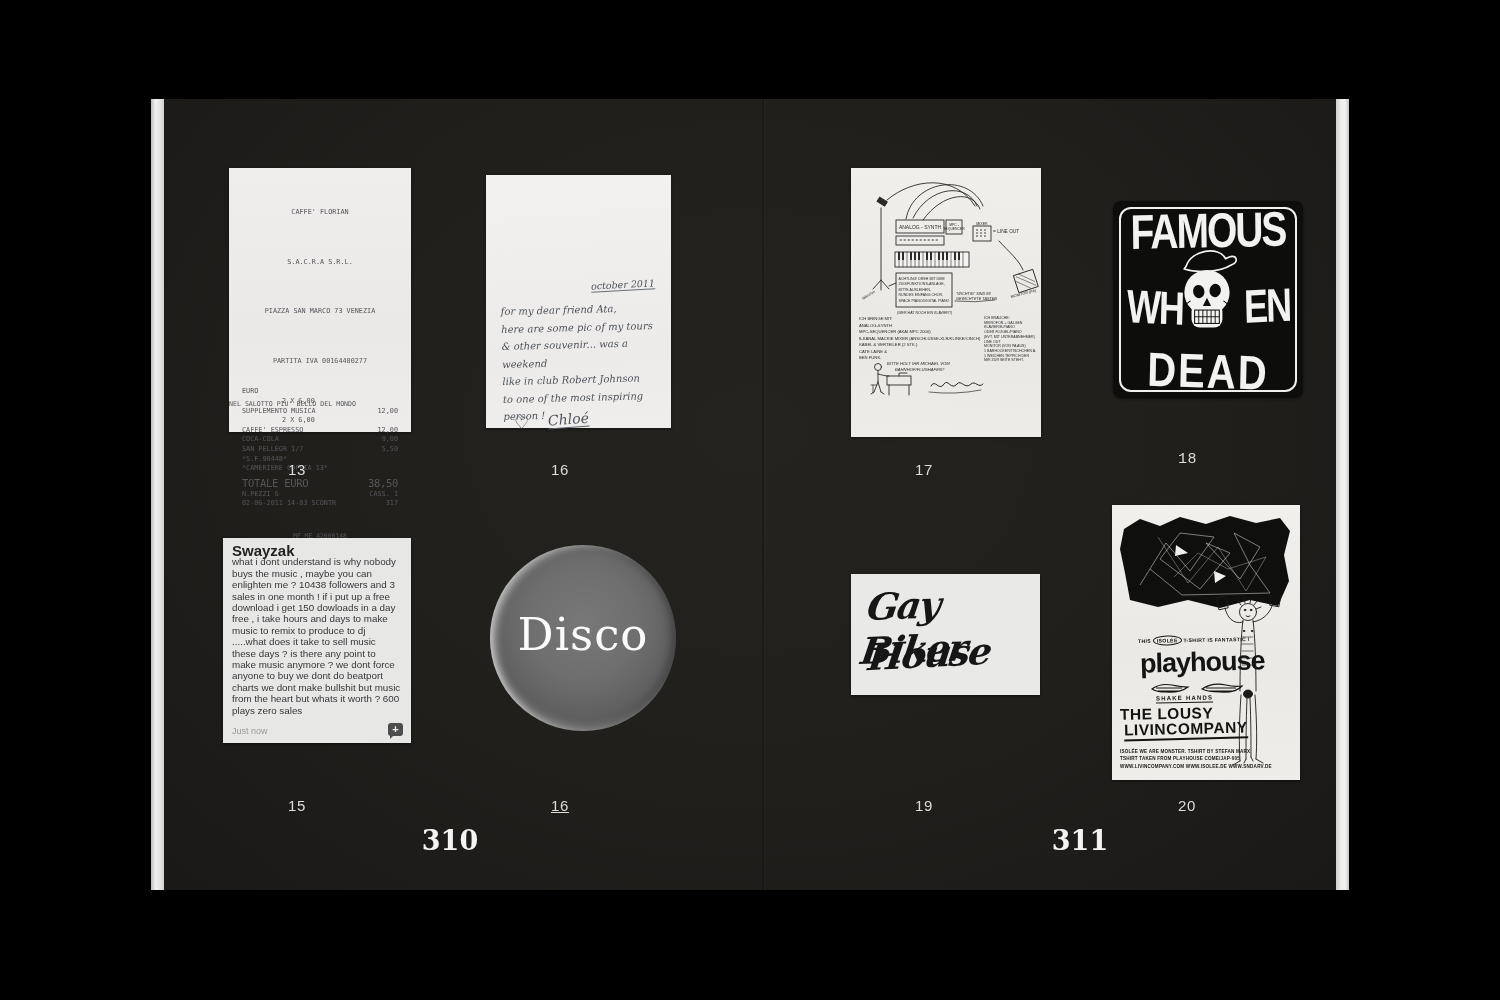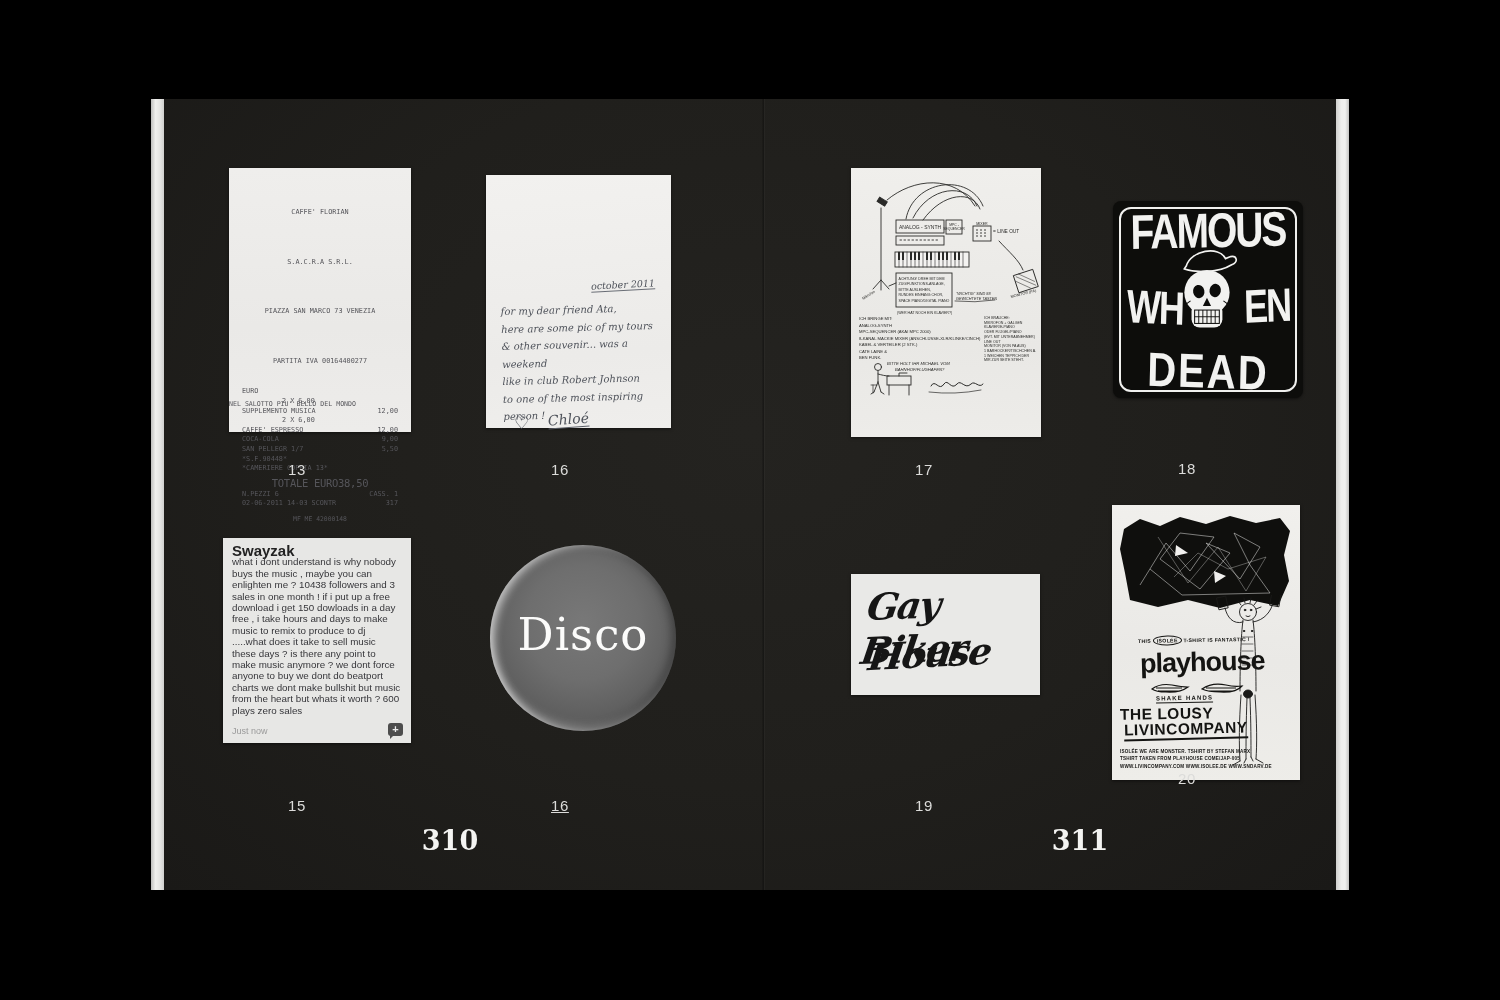--- a/index.html
+++ b/index.html
@@ -17,22 +17,22 @@
   .pagenum{position:absolute;width:120px;text-align:center;font-family:"DejaVu Serif",serif;
     font-weight:bold;font-size:27px;color:#f4f4f2;}
 
   
   .receipt{left:65px;top:69px;width:182px;height:264px;background:linear-gradient(180deg,#efeeec,#eae9e7 60%,#edecea);
     font-family:"DejaVu Sans Mono",monospace;color:#55555a;font-size:6.8px;line-height:9.6px;padding:0 13px;box-sizing:border-box;}
   .receipt .hdr{text-align:center;margin-top:40px;}
   .receipt .cur{text-align:left;margin-top:21px;}
   .receipt .row{display:flex;justify-content:space-between;}
   .receipt .row.ind{justify-content:flex-start;padding-left:40px;}
-  .receipt .tot{display:flex;justify-content:center;font-size:10.5px;line-height:13px;margin-top:3px;letter-spacing:-.3px;}
-  .receipt .mf{text-align:center;margin-top:6px;font-size:6.4px;}
+  .receipt .tot{display:flex;justify-content:space-between;font-size:10.5px;line-height:13px;margin-top:3px;letter-spacing:-.3px;}
+  .receipt .mf{text-align:center;margin-top:23px;font-size:6.4px;}
   .receipt .foot{position:absolute;left:0;right:0;bottom:22px;text-align:left;font-size:6.6px;}
 
   
   .note{left:322px;top:76px;width:185px;height:253px;background:linear-gradient(175deg,#f2f1ef,#ecebe9 70%,#efeeec);
     font-family:"DejaVu Serif",serif;font-style:italic;color:#4e525a;font-size:10px;}
   .note .date{position:absolute;right:16px;top:104px;font-size:9.5px;border-bottom:1px solid #6a6e76;transform:rotate(-3deg);}
   .note .body{position:absolute;left:16px;top:126px;width:160px;line-height:17.5px;transform:rotate(-1.5deg);}
   .note .sig{position:absolute;left:62px;top:236px;font-size:14px;transform:rotate(-4deg);border-bottom:1px solid #5a5e66;}
   .note .heart{position:absolute;left:28px;top:238px;font-size:17px;font-style:normal;}
 
@@ -349,22 +349,22 @@
           <ellipse cx="33" cy="99" rx="4.5" ry="4" fill="#1a1a18"></ellipse>
           <path d="M26,100 C24,128 24,150 25,166 M32,103 C31,128 31,148 31,164 M25,166 l-7,4 M31,164 l-2,4"></path>
           <path d="M40,100 C42,128 42,150 41,164 M35,103 C36,128 36,148 36,162 M41,164 l7,4 M36,162 l2,4"></path>
         </g>
       </svg>
     </div>
 
     <span class="num" style="left:124px;top:362px;">13</span>
     <span class="num" style="left:387px;top:362px;">16</span>
     <span class="num" style="left:751px;top:362px;">17</span>
-    <span class="num" style="left:1014px;top:361px;">18</span>
+    <span class="num" style="left:1014px;top:352px;font-family:Liberation Mono, monospace;">18</span>
     <span class="num" style="left:124px;top:698px;">15</span>
     <span class="num" style="left:387px;top:698px;text-decoration:underline;">16</span>
     <span class="num" style="left:751px;top:698px;">19</span>
-    <span class="num" style="left:1014px;top:671px;">20</span>
+    <span class="num" style="left:1014px;top:698px;">20</span>
 
     <span class="pagenum" style="left:226px;top:726px;">310</span>
     <span class="pagenum" style="left:856px;top:726px;">311</span>
   </div>
 </div>
 
 </body></html>

